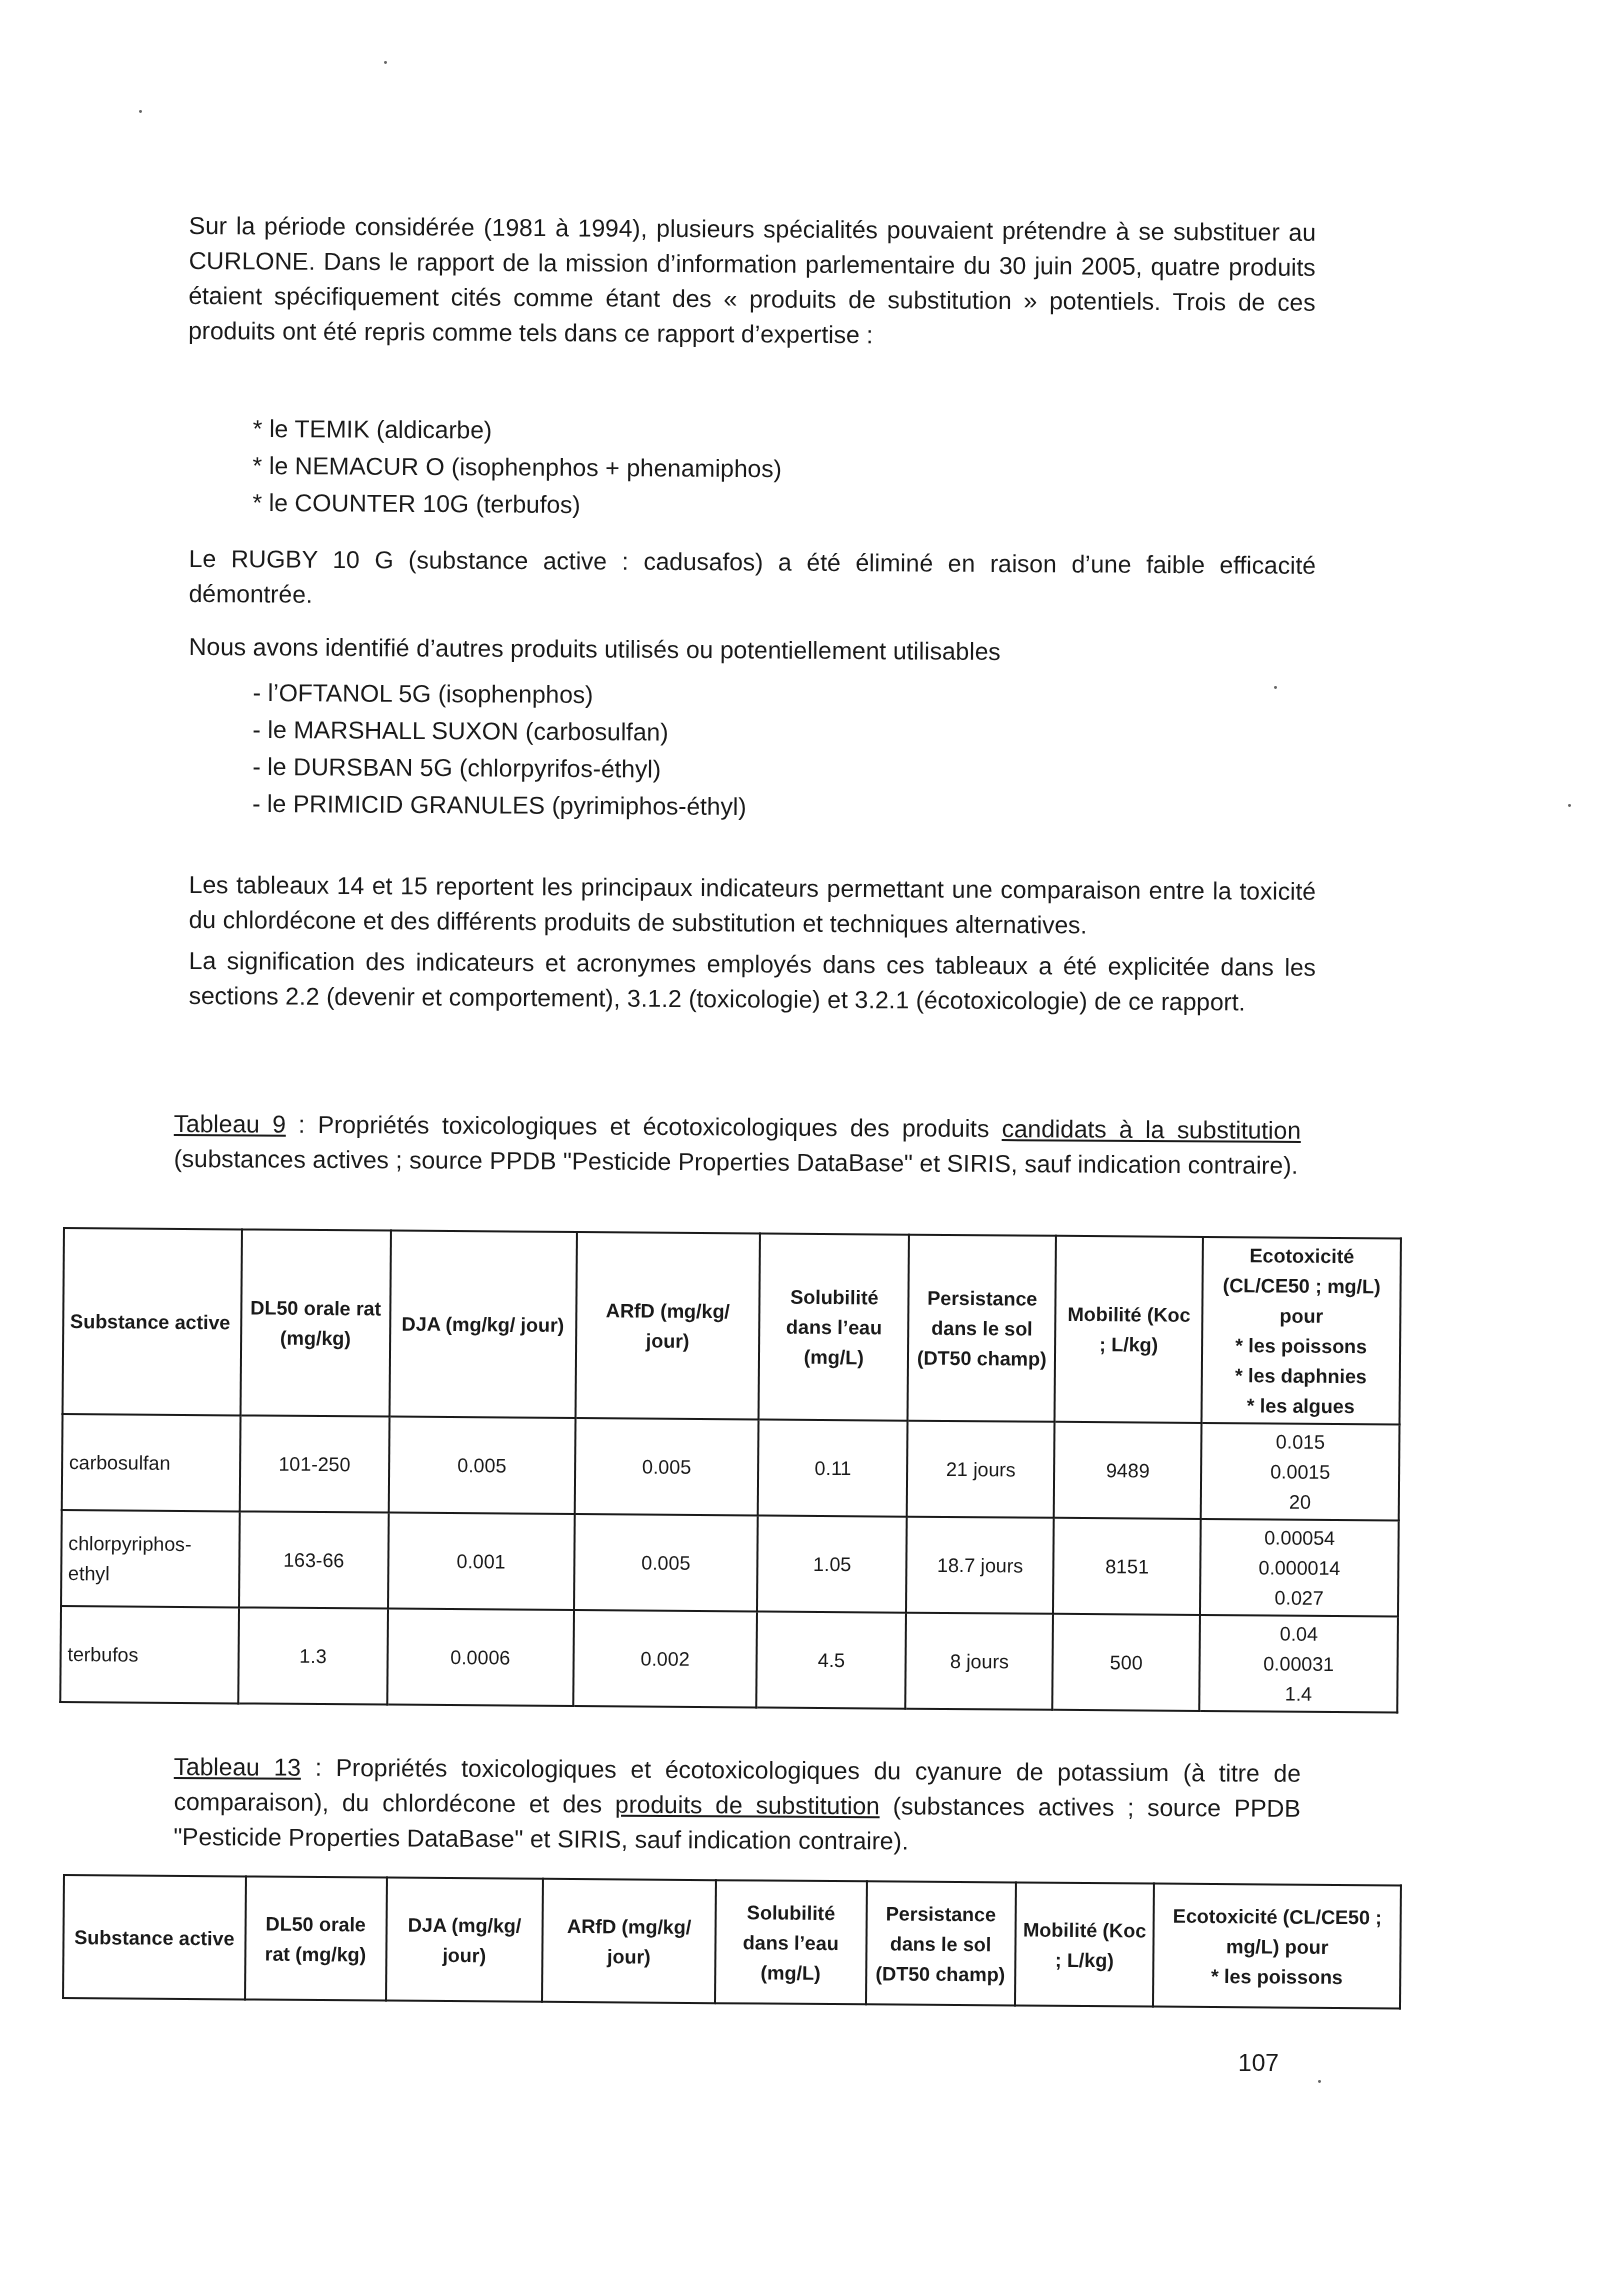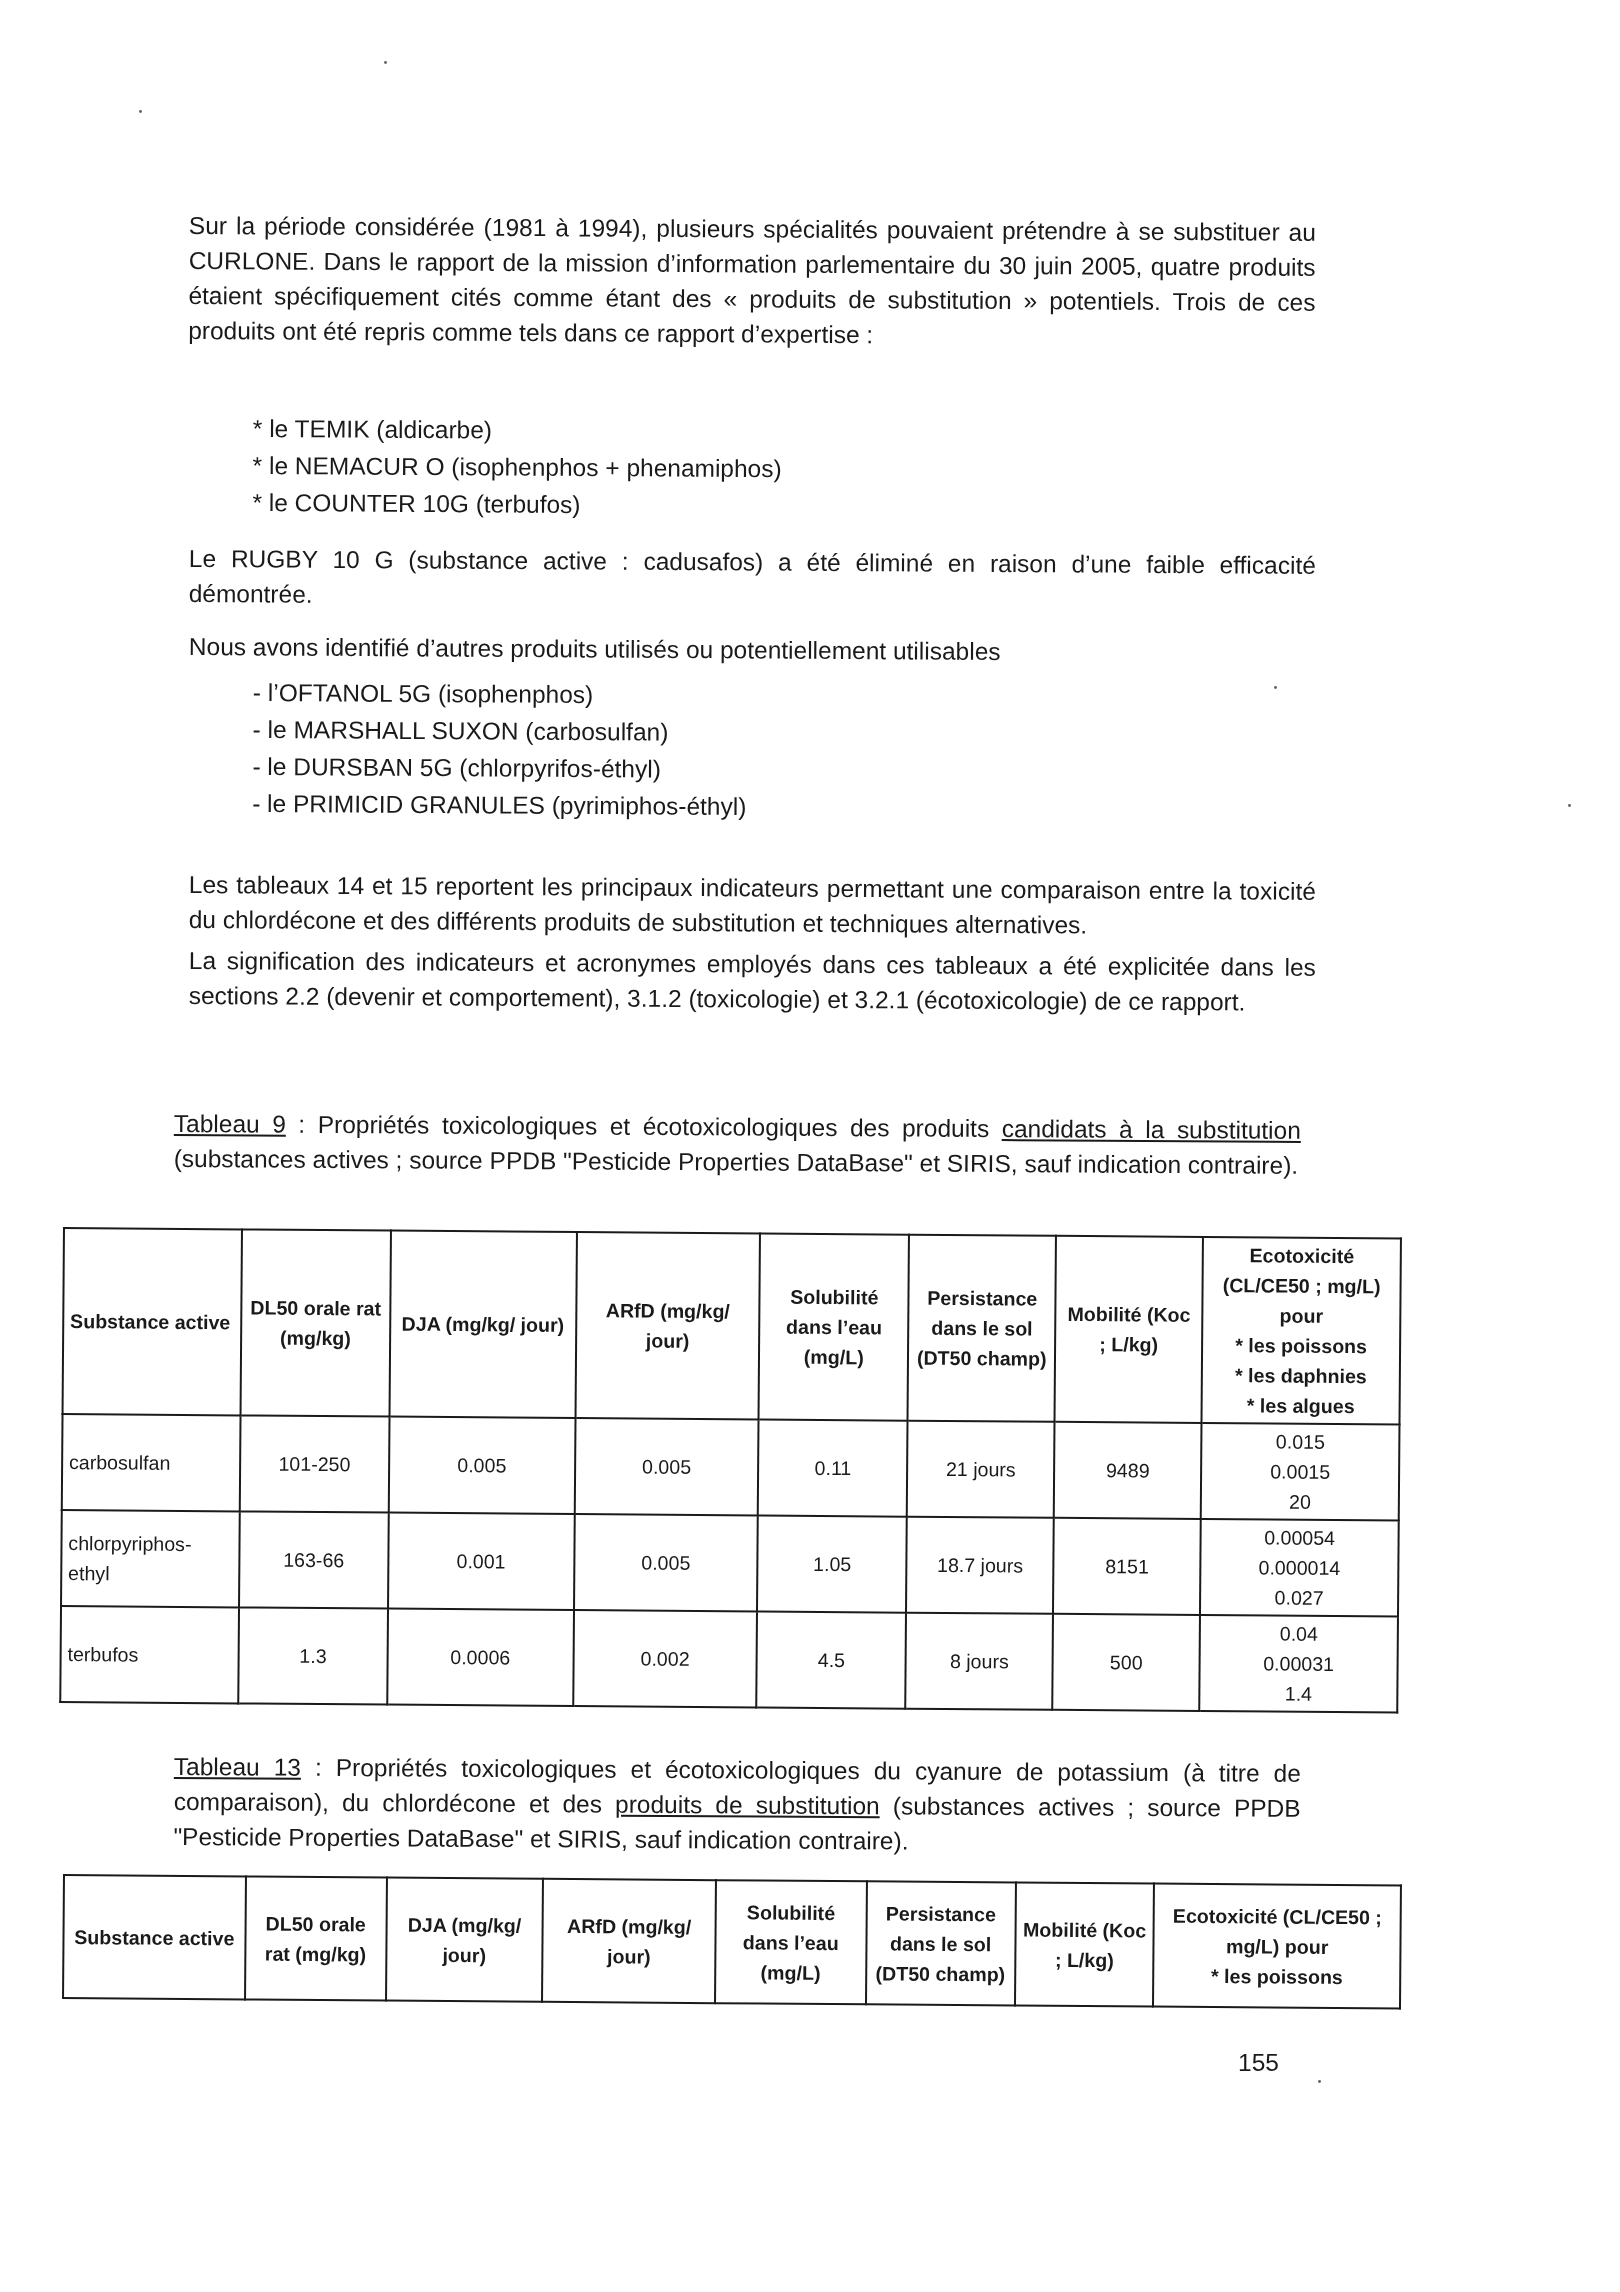--- a/index.html
+++ b/index.html
@@ -147,21 +147,21 @@
         <th>Persistance dans le sol (DT50 champ)</th>
         <th>Mobilité (Koc ; L/kg)</th>
         <th class="multi">
           <span>Ecotoxicité (CL/CE50 ; mg/L) pour</span>
           <span>* les poissons</span>
         </th>
       </tr>
     </thead>
   </table>
 
-  <div class="page-number">155</div>
+  <div class="page-number">107</div>
 
   <div class="speck" style="left:139px; top:110px;"></div>
   <div class="speck" style="left:384px; top:61px;"></div>
   <div class="speck" style="left:1568px; top:804px;"></div>
   <div class="speck" style="left:1274px; top:686px;"></div>
   <div class="speck" style="left:1318px; top:2080px;"></div>
 </div>
 
 
 </body></html>

